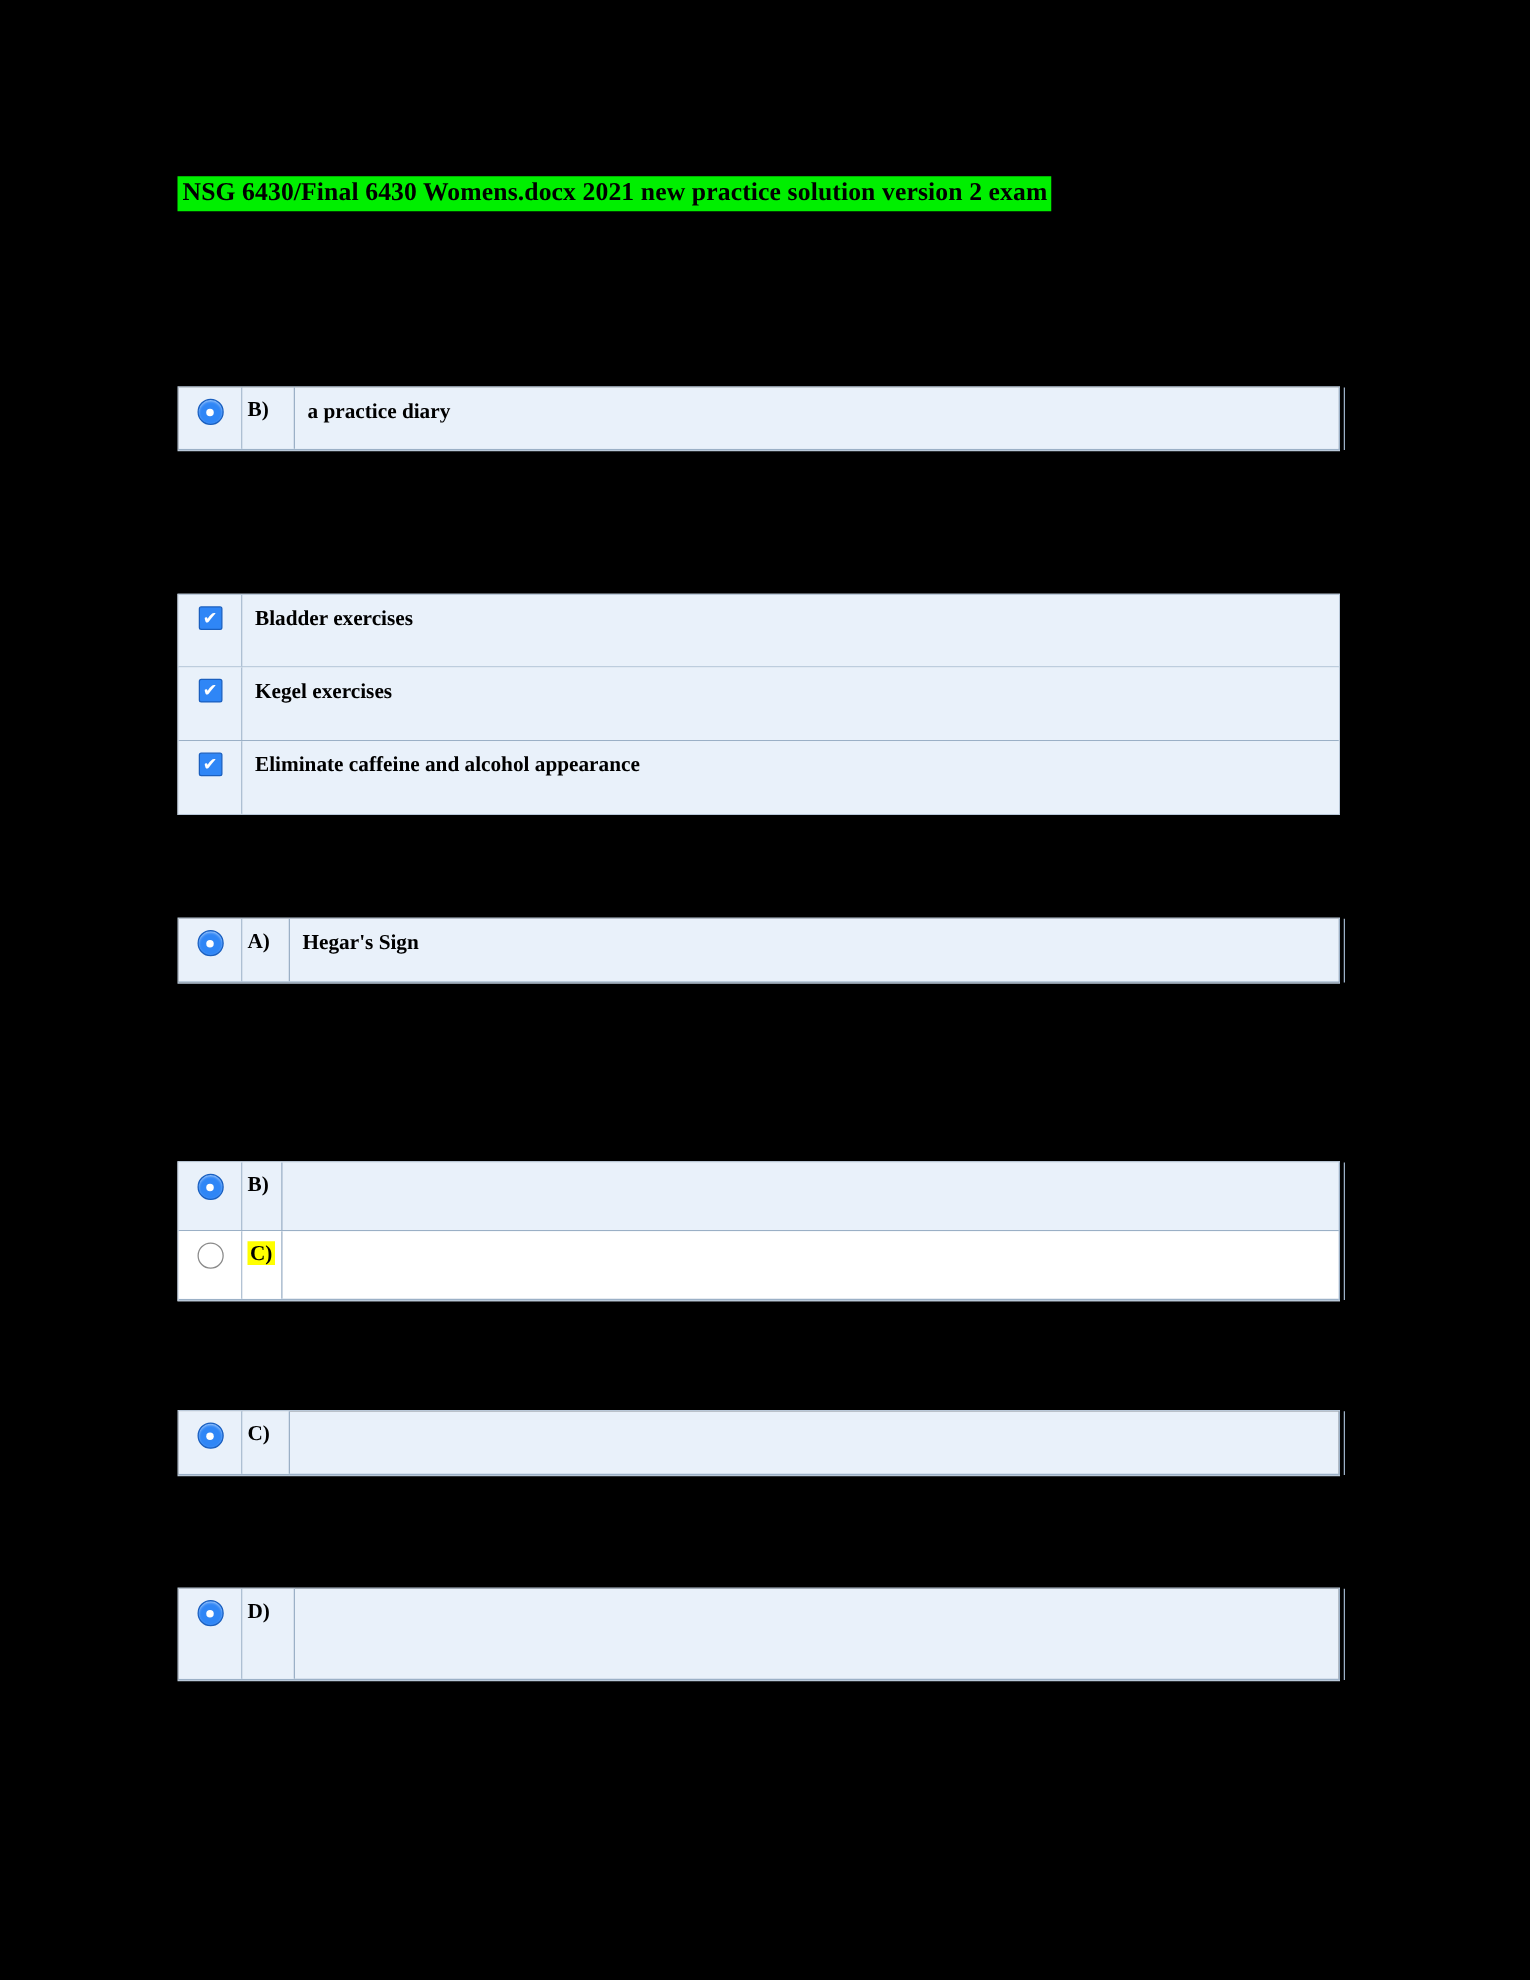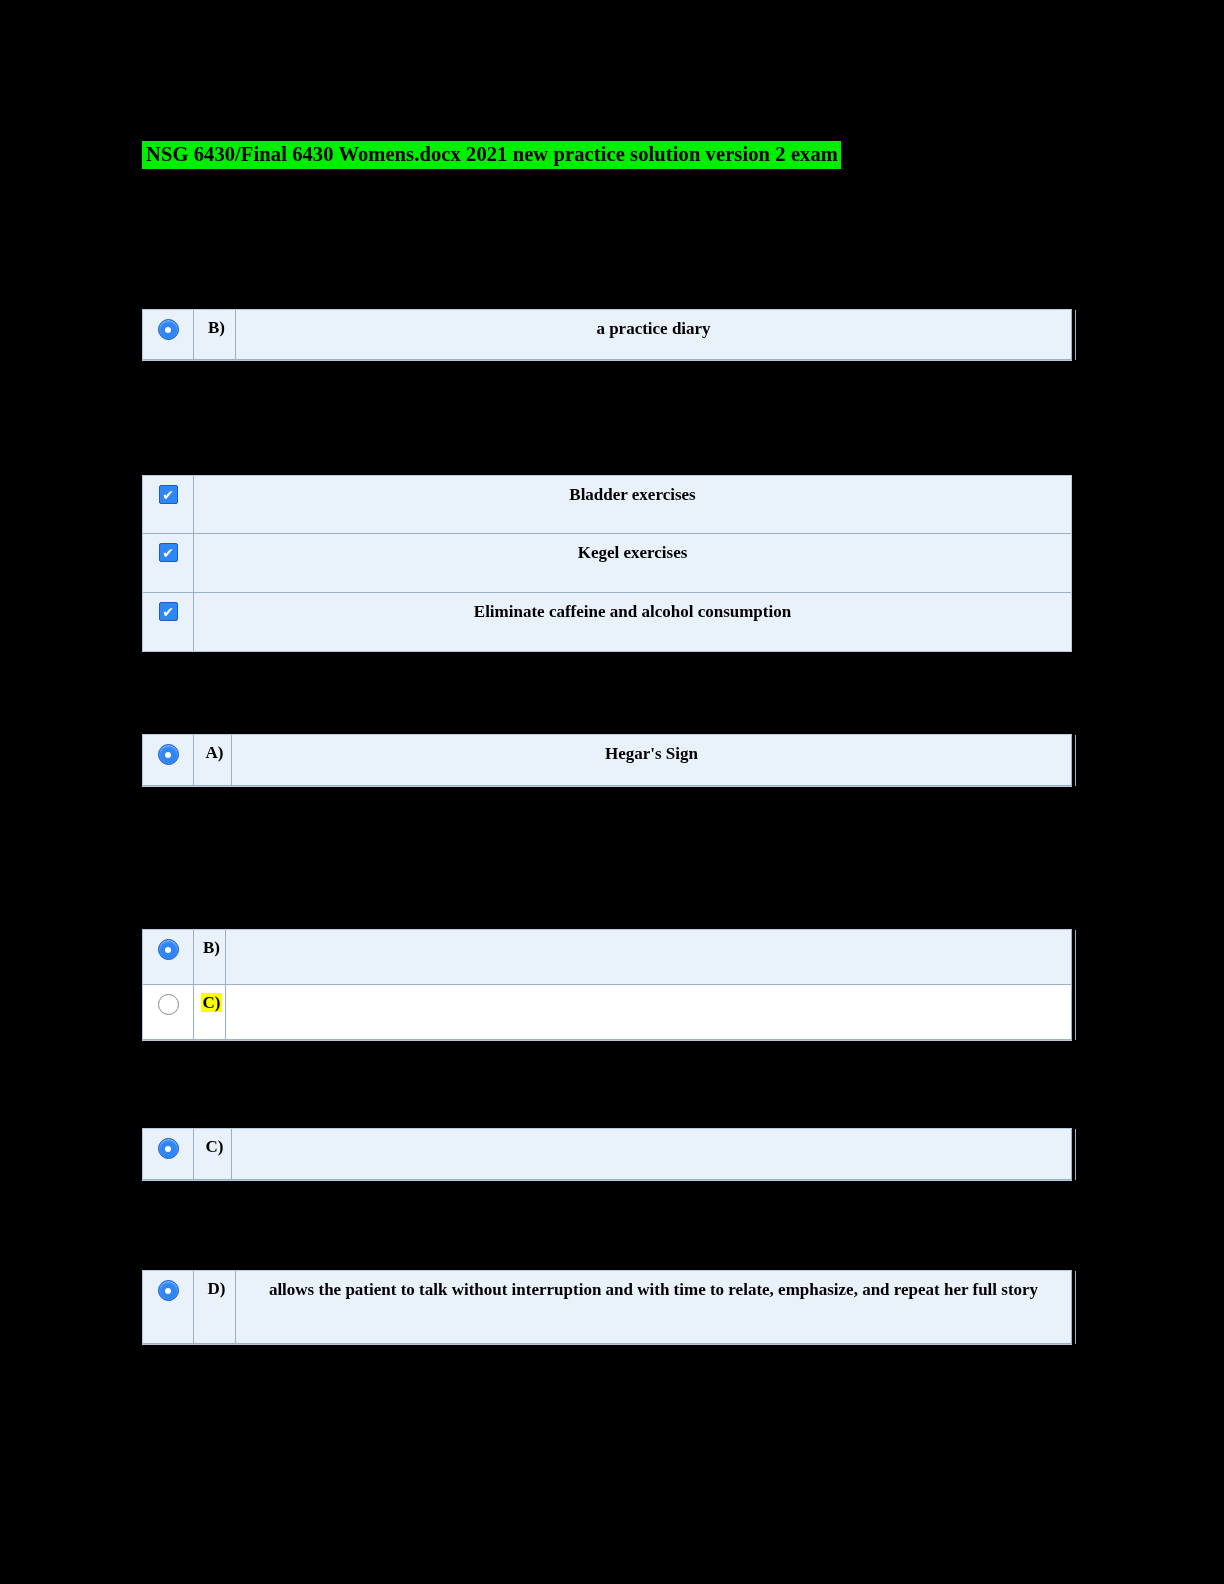--- a/index.html
+++ b/index.html
@@ -12,21 +12,20 @@
     height: 1584px;
     position: relative;
     font-family: "Liberation Serif", serif;
     overflow: hidden;
   }
   .page {
     position: absolute;
     left: 0; top: 0;
     width: 1224px;
     height: 1584px;
-    text-align: center;
   }
 
   
   .doc-title {
     position: absolute;
     left: 142px;
     top: 141px;
     background: #00ef00;
     color: #000000;
     font-size: 20.5px;
@@ -172,21 +171,21 @@
     <div class="row" style="height:59px;">
       <div class="cell-mark">
         <span class="checkbox">✔</span>
       </div>
       <div class="cell-text indent2">Kegel exercises</div>
     </div>
     <div class="row" style="height:58px;">
       <div class="cell-mark">
         <span class="checkbox">✔</span>
       </div>
-      <div class="cell-text indent2">Eliminate caffeine and alcohol consumption</div>
+      <div class="cell-text indent2">Eliminate caffeine and alcohol appearance</div>
     </div>
   </div>
 
   <div class="block" style="left:142px; top:734px; width:930px; height:53px;">
     <div class="row" style="height:51px;">
       <div class="cell-mark">
         <span class="radio">
             <span class="dot"></span>
           </span>
       </div>
@@ -229,18 +228,17 @@
   </div>
 
   <div class="block" style="left:142px; top:1270px; width:930px; height:75px;">
     <div class="row" style="height:73px;">
       <div class="cell-mark">
         <span class="radio">
             <span class="dot"></span>
           </span>
       </div>
       <div class="cell-letter wide">D)</div>
-      <div class="cell-text indent2">allows the patient to talk without interruption and with time to relate, emphasize, and repeat her full story</div>
     </div>
     <div class="edge-rule"></div>
   </div>
 
 </div>
 
 </body></html>

